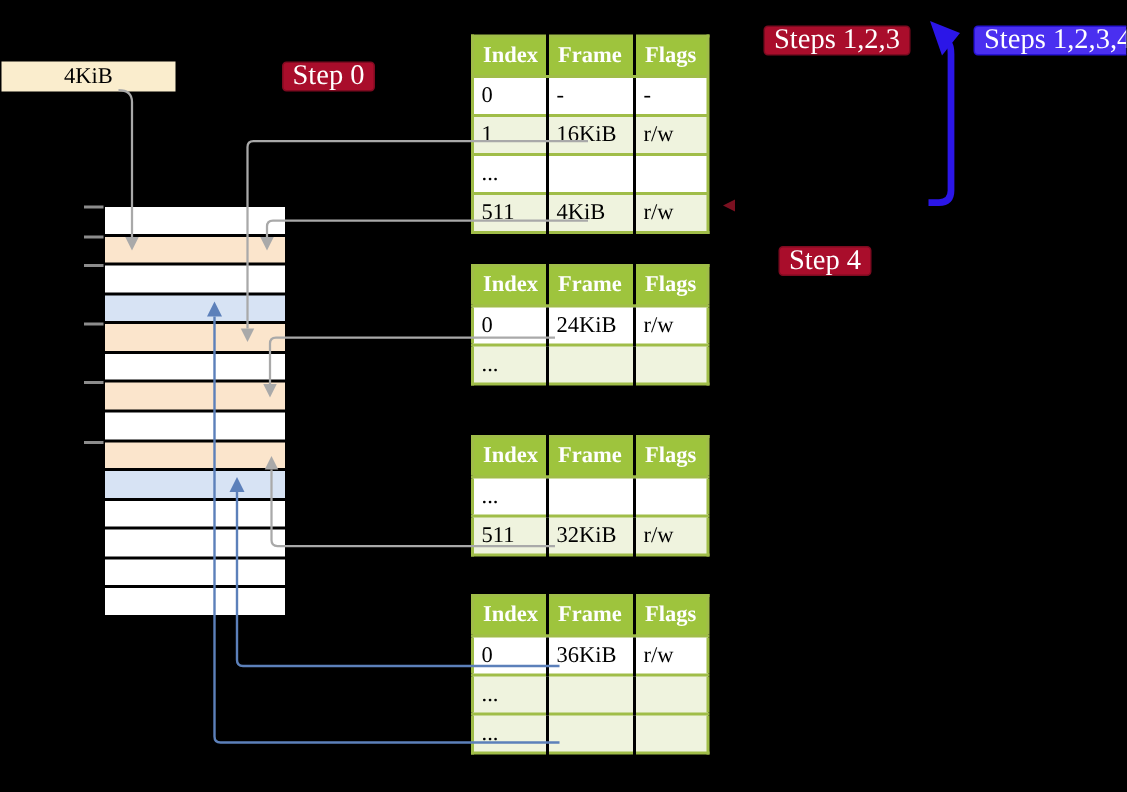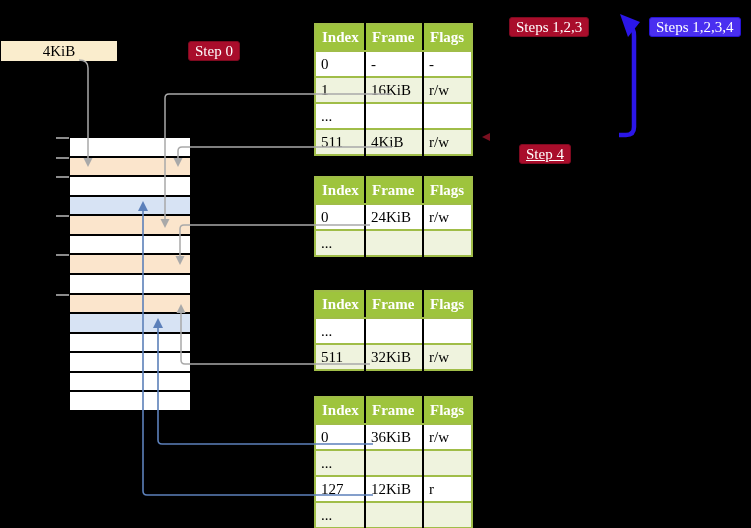--- a/index.html
+++ b/index.html
@@ -3,21 +3,21 @@
 <meta charset="utf-8">
 <style>
   html,body{margin:0;padding:0;background:#000;}
   .canvas{position:relative;width:751px;height:528px;background:var(--background,#000);
           overflow:hidden;font-family:"Liberation Serif","DejaVu Serif",serif;}
   
   .src-box{position:absolute;left:1px;top:41px;width:116px;height:20px;
            background:var(--cream,#faedcd);color:#000;text-align:center;
            font-size:15px;line-height:20px;}
   
-  .badge{position:absolute;font-size:15px;line-height:18px;padding:0 6px;
+  .badge{position:absolute;font-size:19px;line-height:18px;padding:0 6px;
          border-radius:3px;color:#fff;white-space:nowrap;}
   .badge.red{background:var(--badge-red,#a90d2b);border:1px solid var(--badge-red-border,#7e0a20);}
   .badge.blue{background:var(--badge-blue,#4a2ff0);border:1px solid var(--badge-blue-border,#2713d6);}
   
   .memcol{position:absolute;left:70px;top:138px;width:120px;height:276px;}
   .mrow{position:absolute;left:0;width:100%;}
   .c-white{background:#ffffff;}
   .c-peach{background:var(--peach,#fbe5cc);}
   .c-blue{background:var(--page-blue,#d7e3f4);}
   .tick{position:absolute;width:13px;height:2px;background:var(--tick-gray,#8c8c8c);}
@@ -40,21 +40,21 @@
 </head>
 <body>
 
 <div class="canvas">
 
   <div class="src-box">4KiB</div>
 
   <div class="badge red" style="left:188px;top:41px;text-align:right;">Step 0</div>
   <div class="badge red" style="left:509px;top:17px;">Steps 1,2,3</div>
   <div class="badge blue" style="left:649px;top:17px;">Steps 1,2,3,4</div>
-  <div class="badge red" style="left:519px;top:144px;text-decoration:underline;">Step 4</div>
+  <div class="badge red" style="left:519px;top:164px;">Step 4</div>
 
   <div class="memcol">
       <div class="mrow c-white" style="top: 0px; height: 17.6px;"></div>
       <div class="mrow c-peach" style="top: 19.57px; height: 17.6px;"></div>
       <div class="mrow c-white" style="top: 39.14px; height: 17.6px;"></div>
       <div class="mrow c-blue" style="top: 58.71px; height: 17.6px;"></div>
       <div class="mrow c-peach" style="top: 78.28px; height: 17.6px;"></div>
       <div class="mrow c-white" style="top: 97.85px; height: 17.6px;"></div>
       <div class="mrow c-peach" style="top: 117.42px; height: 17.6px;"></div>
       <div class="mrow c-white" style="top: 136.99px; height: 17.6px;"></div>
@@ -189,25 +189,20 @@
         <tr>
           <td>0</td>
           <td>36KiB</td>
           <td>r/w</td>
         </tr>
         <tr class="g">
           <td>...</td>
           <td></td>
           <td></td>
         </tr>
-        <tr>
-          <td>127</td>
-          <td>12KiB</td>
-          <td>r</td>
-        </tr>
         <tr class="g">
           <td>...</td>
           <td></td>
           <td></td>
         </tr>
       </tbody>
     </table>
   </div>
 
   <svg class="overlay" width="751" height="528" viewBox="0 0 751 528">

